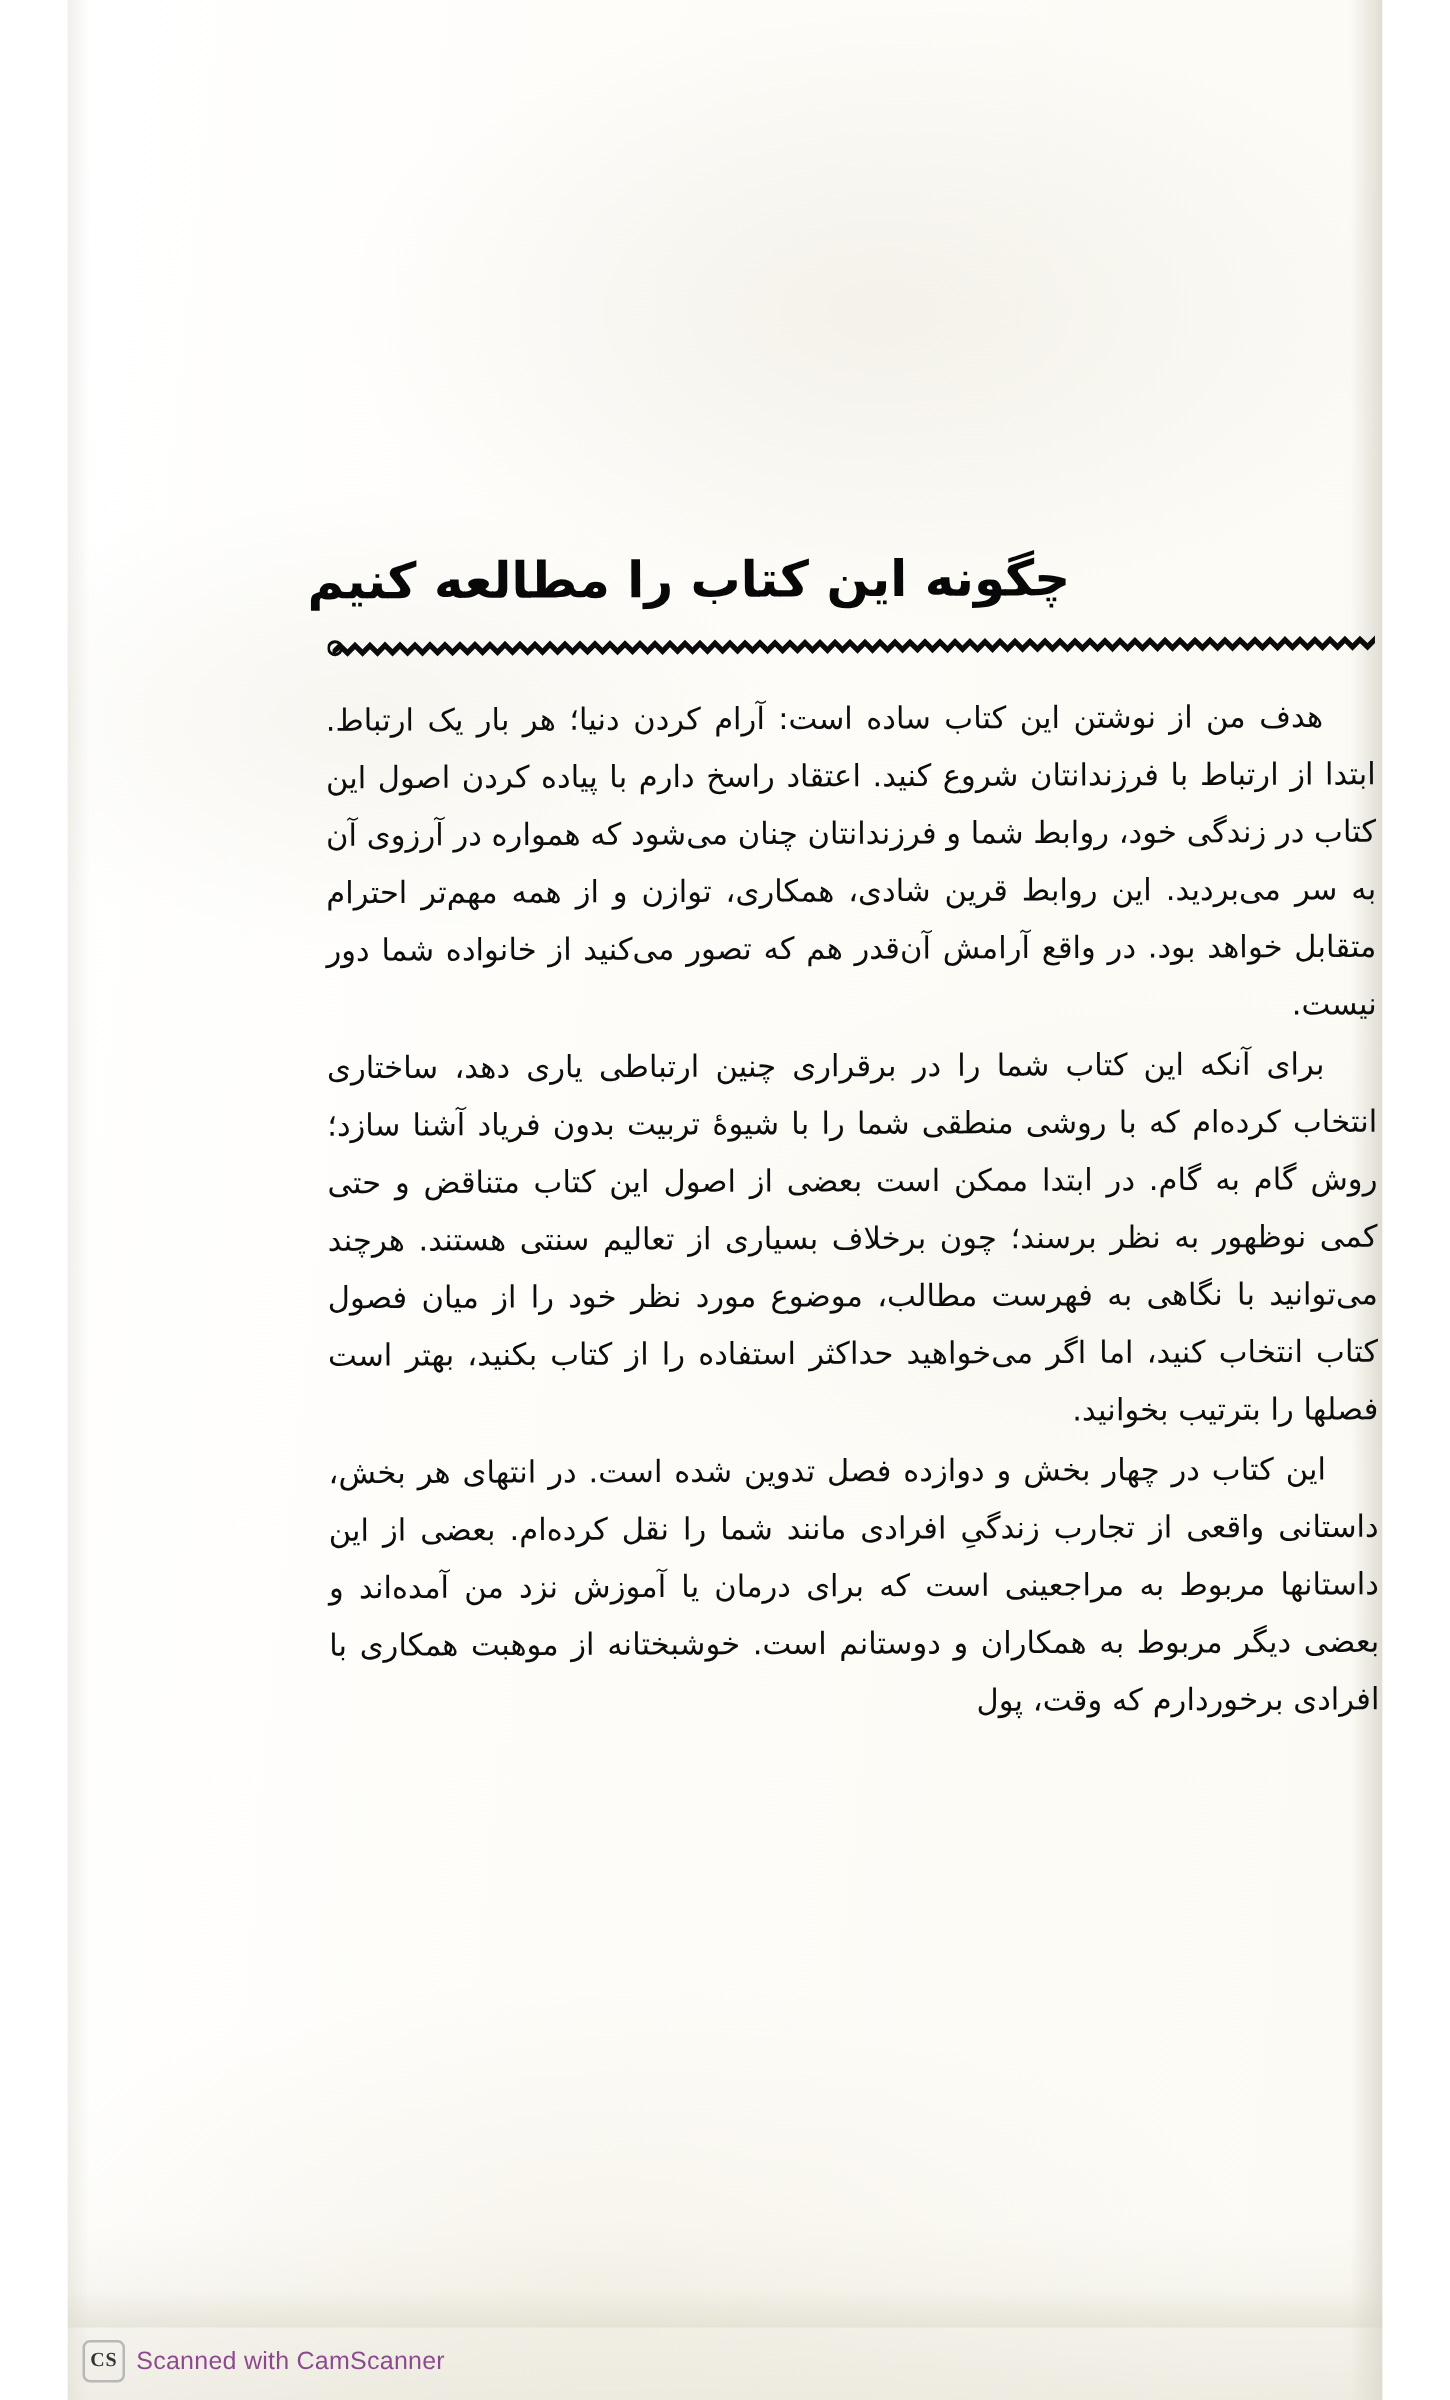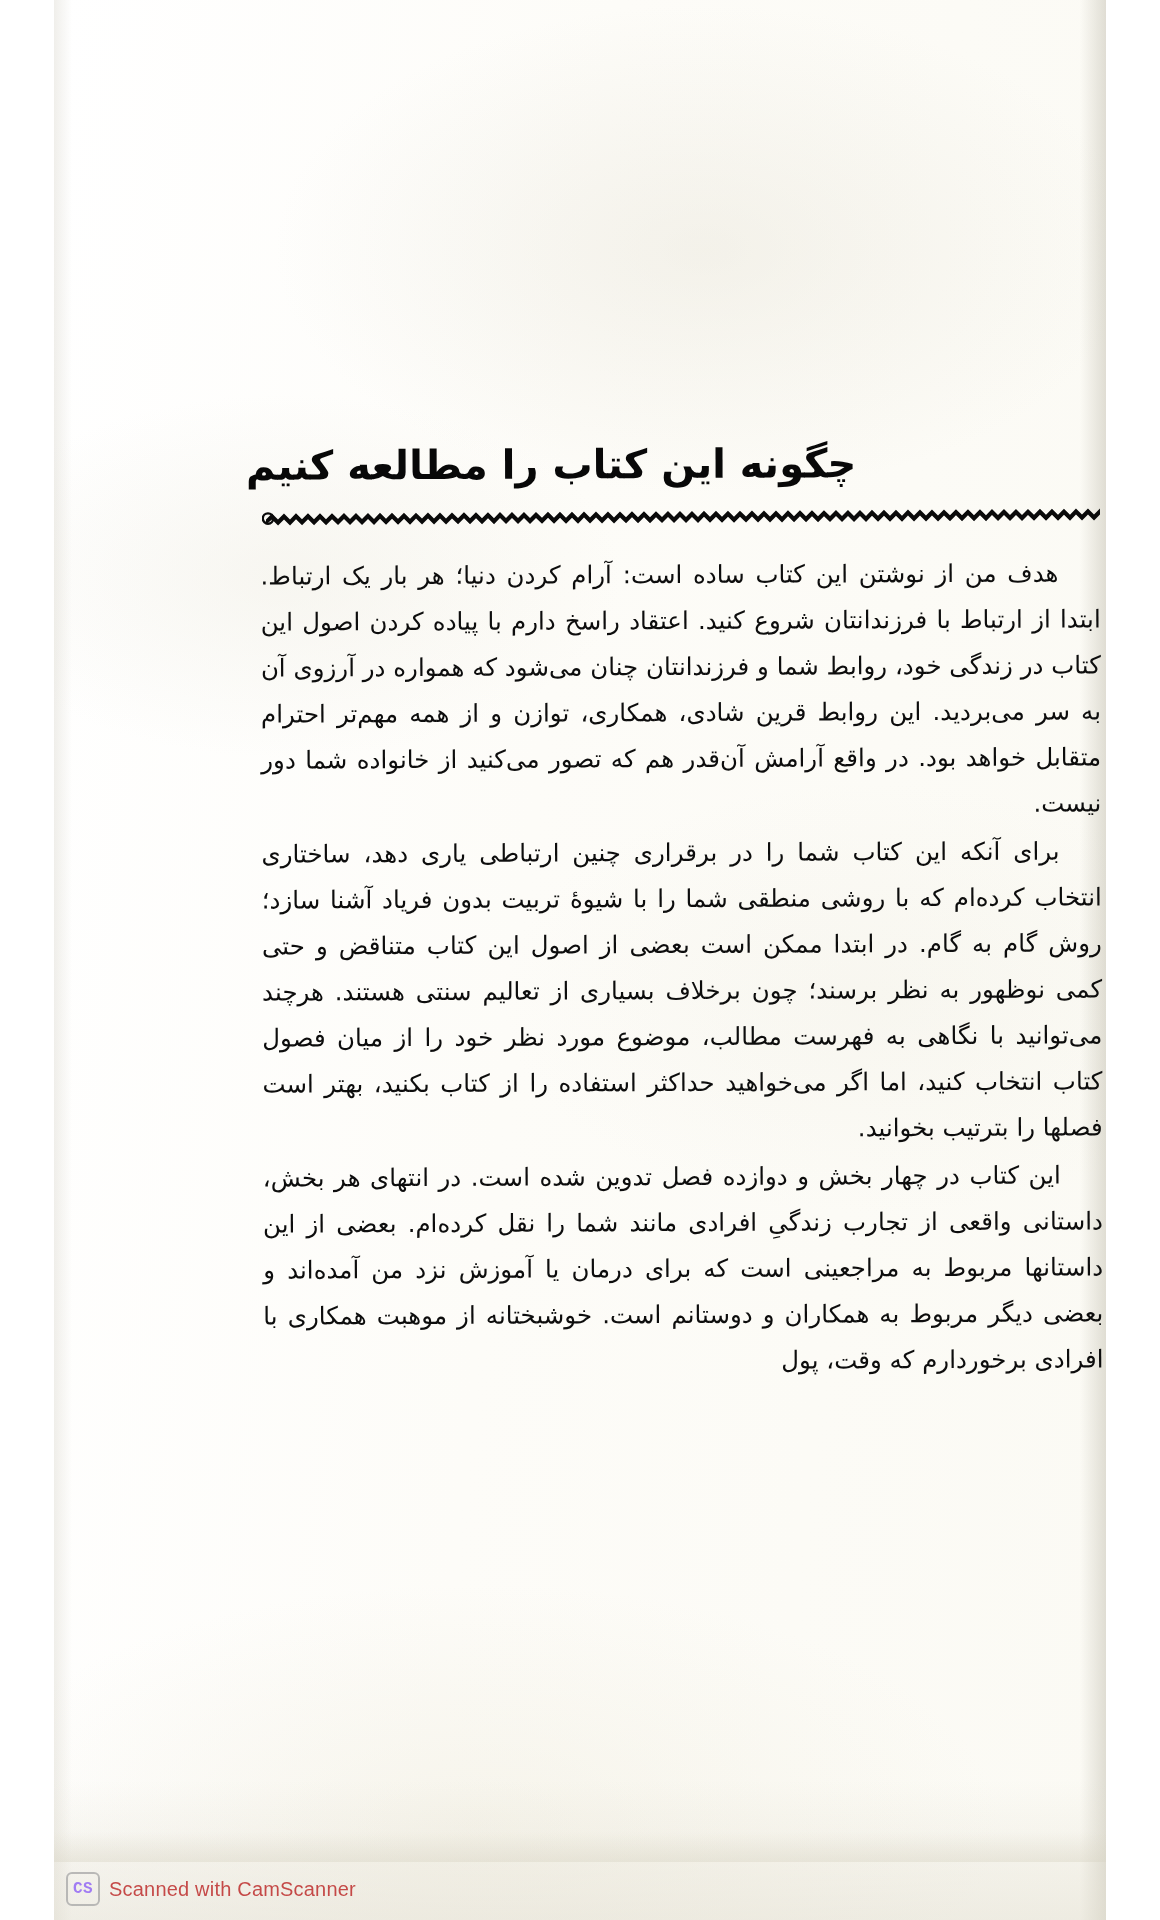--- a/index.html
+++ b/index.html
@@ -130,34 +130,34 @@
     align-items: center;
     gap: 9px;
     direction: ltr;
     opacity: 0.78;
   }
   .cs-badge {
     width: 30px;
     height: 30px;
     border: 2.5px solid #a9a9a9;
     border-radius: 6px;
-    color: #8b5cf6;
-    font-family: Liberation Mono, monospace;
+    color: #000000;
+    font-family: Liberation Serif, serif;
     font-size: 16px;
     font-weight: 700;
     letter-spacing: 0.5px;
     display: flex;
     align-items: center;
     justify-content: center;
     line-height: 1;
   }
   .cs-text {
     font-family: "Liberation Sans", sans-serif;
     font-size: 20px;
-    color: #b91c1c;
+    color: #701a75;
     letter-spacing: 0.2px;
     white-space: nowrap;
   }
 
   
   .curl {
     position: absolute;
     left: 0;
     bottom: 58px;
     width: 100%;

